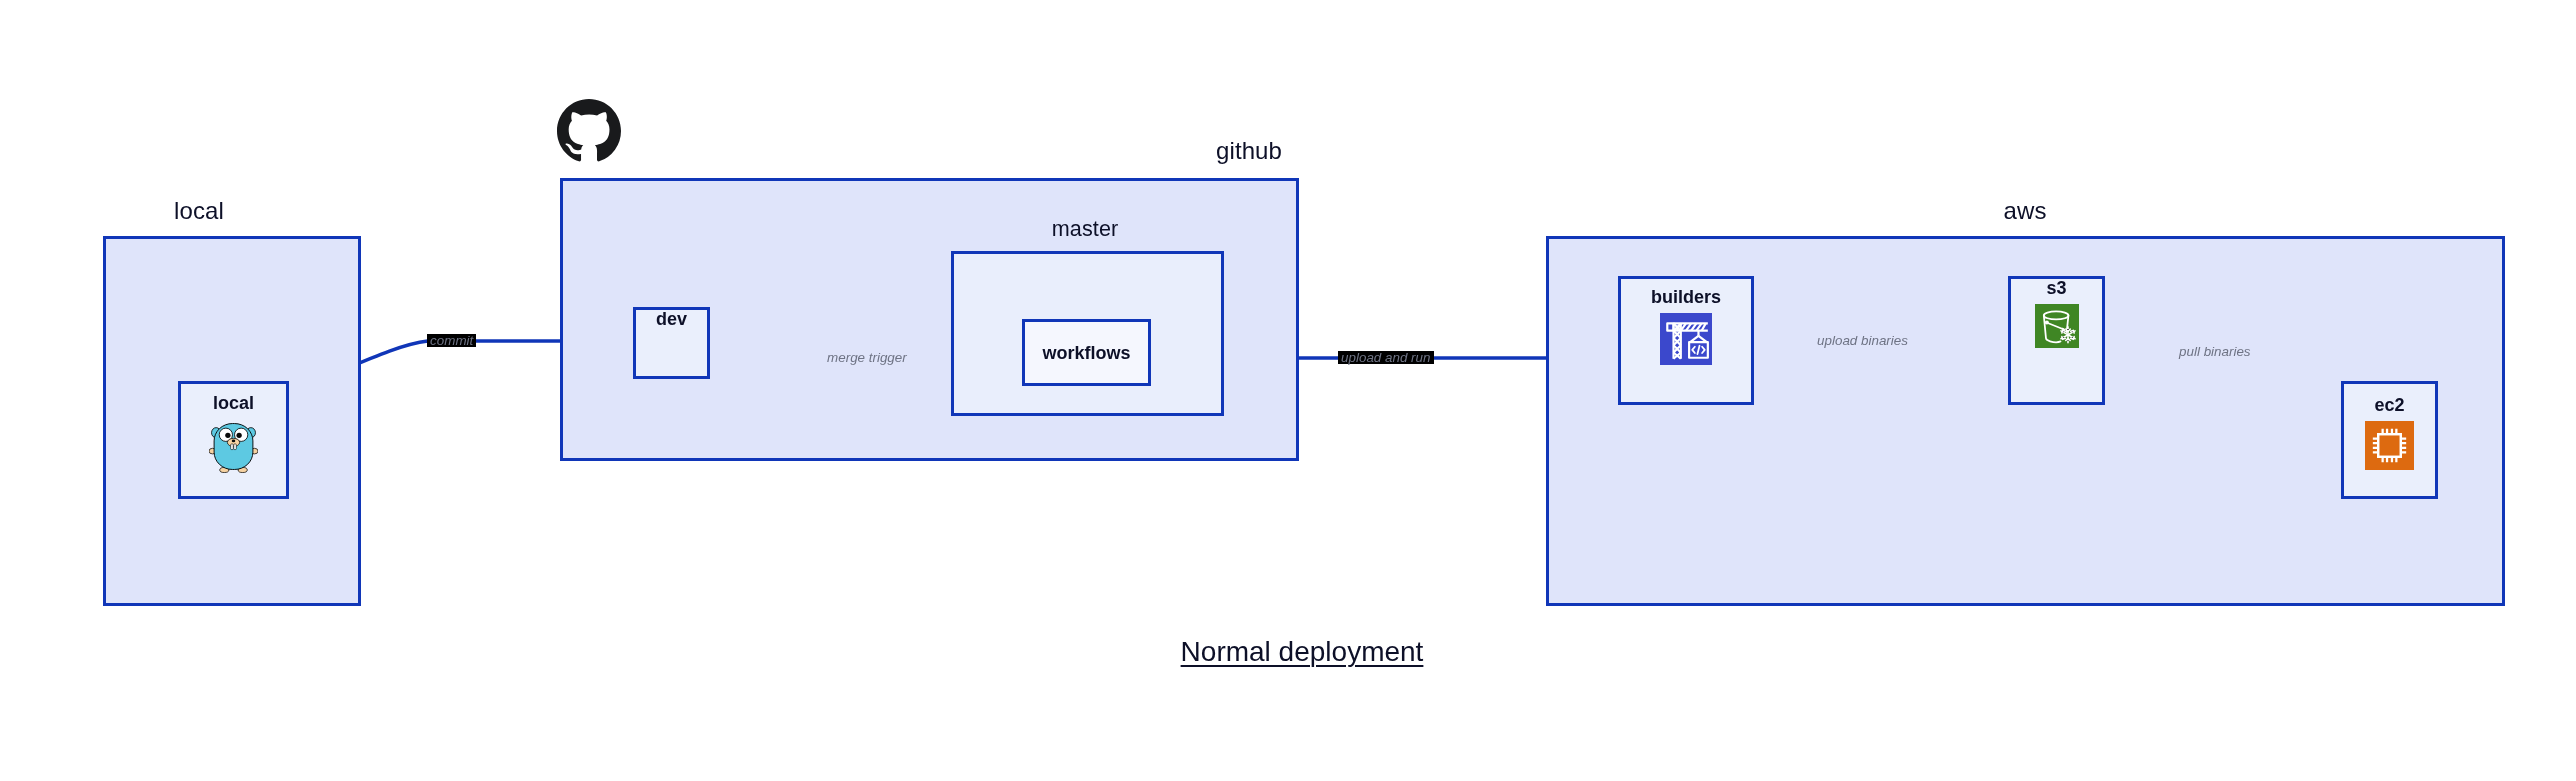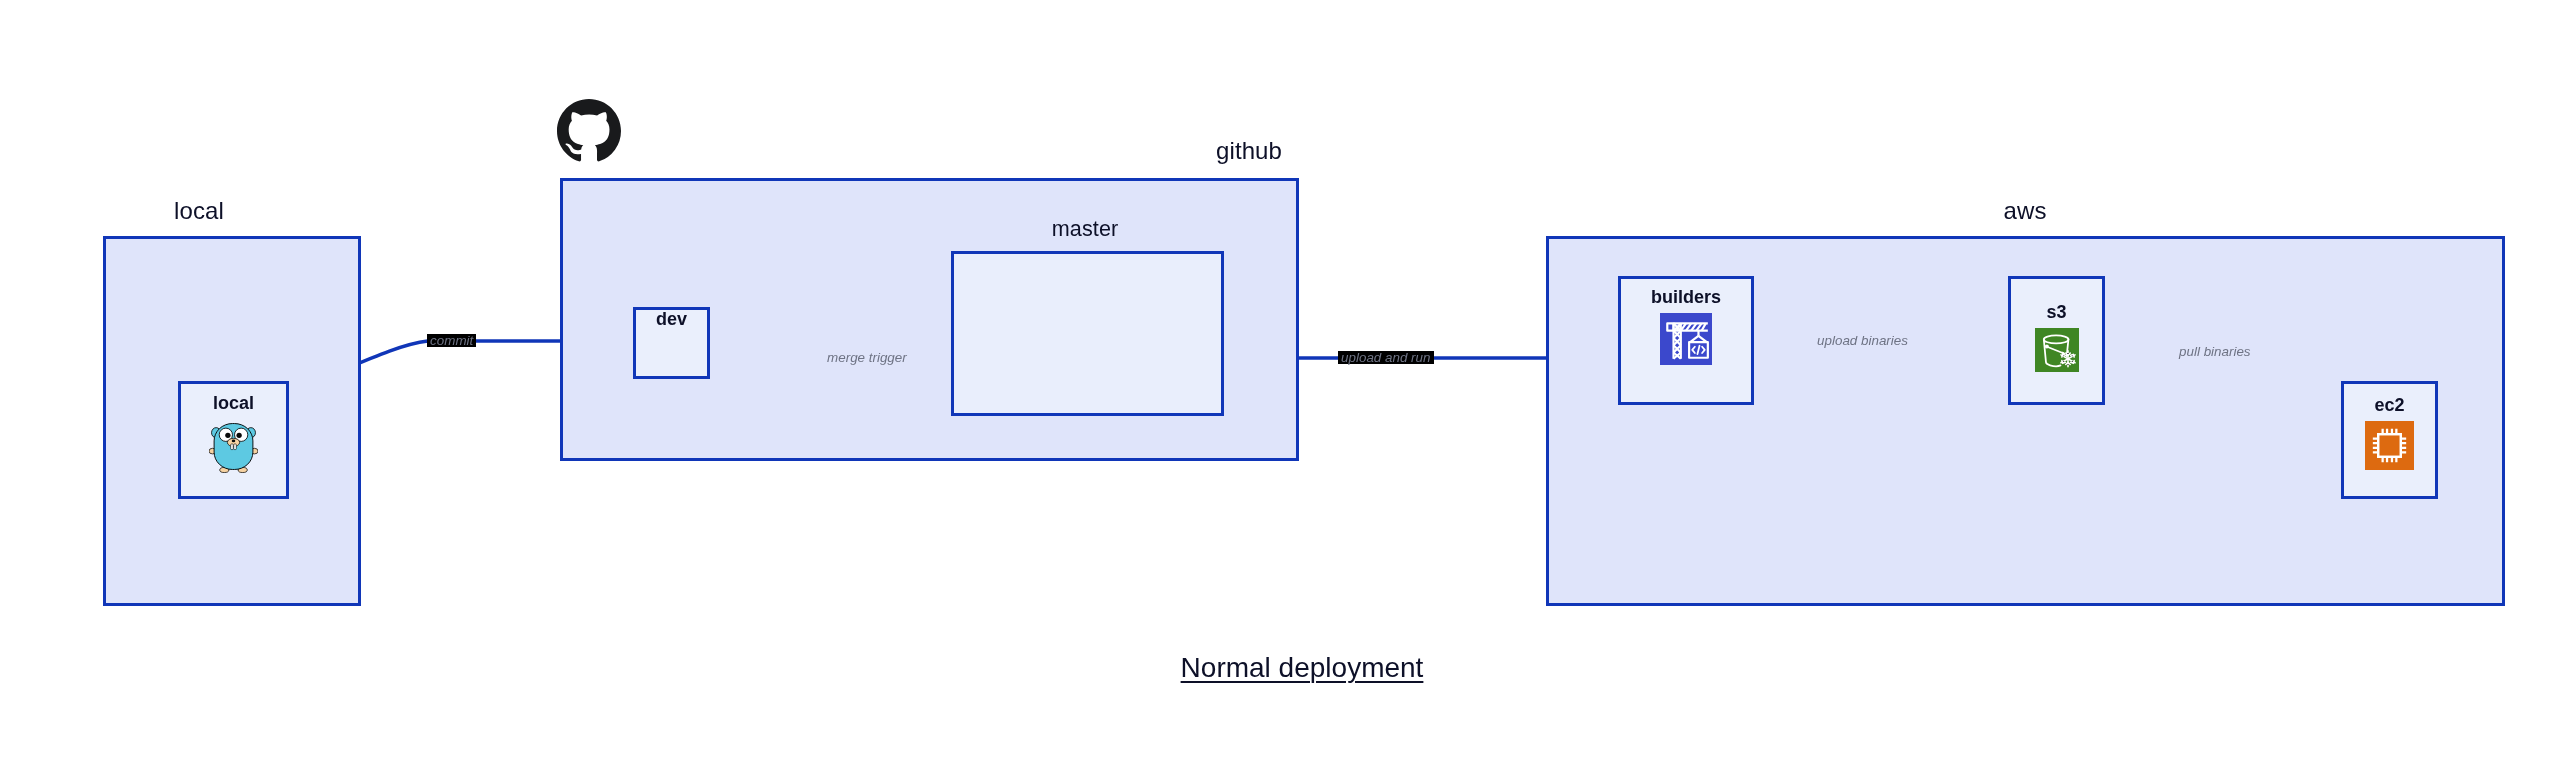--- a/index.html
+++ b/index.html
@@ -184,20 +184,23 @@
 
   <div class="node" style="left:633px; top:307px; width:77px; height:72px; ">
     <span class="node-label">dev</span>
   </div>
 
   <div class="group-label" style="left:1085px; top:218px; transform:translateX(-50%); font-size:21.6px;">master</div>
 
   <div class="group sub" style="left:951px; top:251px; width:273px; height:165px;">
   </div>
 
+  <div class="node white" style="left:1022px; top:319px; width:129px; height:67px; justify-content:center;">
+    <span class="node-label">workflows</span>
+  </div>
 
   <div class="group-label" style="left:2025px; top:199px; transform:translateX(-50%);">aws</div>
 
   <div class="group" style="left:1546px; top:236px; width:959px; height:370px;">
   </div>
 
   <div class="node" style="left:1618px; top:276px; width:136px; height:129px; padding-top:8.8px;">
     <span class="node-label">builders</span>
     <span class="node-icon" style="margin-top:7.2px;">
       <svg width="52" height="52" viewBox="0 0 100 100" xmlns="http://www.w3.org/2000/svg">
@@ -226,21 +229,21 @@
         </g>
         <g stroke="#ffffff" stroke-width="3.4" fill="none" stroke-linecap="round" stroke-linejoin="round">
           <path d="M67 65 L62 71 L67 77"></path>
           <path d="M81 65 L86 71 L81 77"></path>
           <path d="M76 63 L72 79"></path>
         </g>
       </svg>
     </span>
   </div>
 
-  <div class="node" style="left:2008px; top:276px; width:97px; height:129px; padding-top:24px;">
+  <div class="node" style="left:2008px; top:276px; width:97px; height:129px; padding-top:0;">
     <span class="node-label">s3</span>
     <span class="node-icon" style="margin-top:7.2px;">
       <svg width="44" height="44" viewBox="0 0 100 100" xmlns="http://www.w3.org/2000/svg">
         <rect x="0" y="0" width="100" height="100" fill="#3f8624"></rect>
         <g stroke="#ffffff" stroke-width="4" fill="none" stroke-linecap="round" stroke-linejoin="round">
 
           <ellipse cx="48" cy="26" rx="28" ry="9"></ellipse>
           <path d="M20 26 L25 78 C25 84 42 87 48 87 C52 87 56 86 58 85"></path>
           <path d="M76 26 L72 64"></path>
 
@@ -289,16 +292,16 @@
   <span class="edge-label" style="left:427px; top:334px; padding:0 3.1px;">commit</span>
 
   <span class="edge-label on-lav" style="left:824px; top:351px; padding:0 3.1px;">merge trigger</span>
 
   <span class="edge-label" style="left:1338px; top:351px; padding:0 3.1px;">upload and run</span>
 
   <span class="edge-label on-lav" style="left:1814px; top:334px; padding:0 3.1px;">upload binaries</span>
 
   <span class="edge-label on-lav" style="left:2176px; top:345px; padding:0 3.1px;">pull binaries</span>
 
-  <div id="diagram-title" style="left:1302px; top:638px; transform:translateX(-50%);margin-top:16px;">Normal deployment</div>
+  <div id="diagram-title" style="left:1302px; top:638px; transform:translateX(-50%);">Normal deployment</div>
 
 </div>
 
 
 </body></html>

